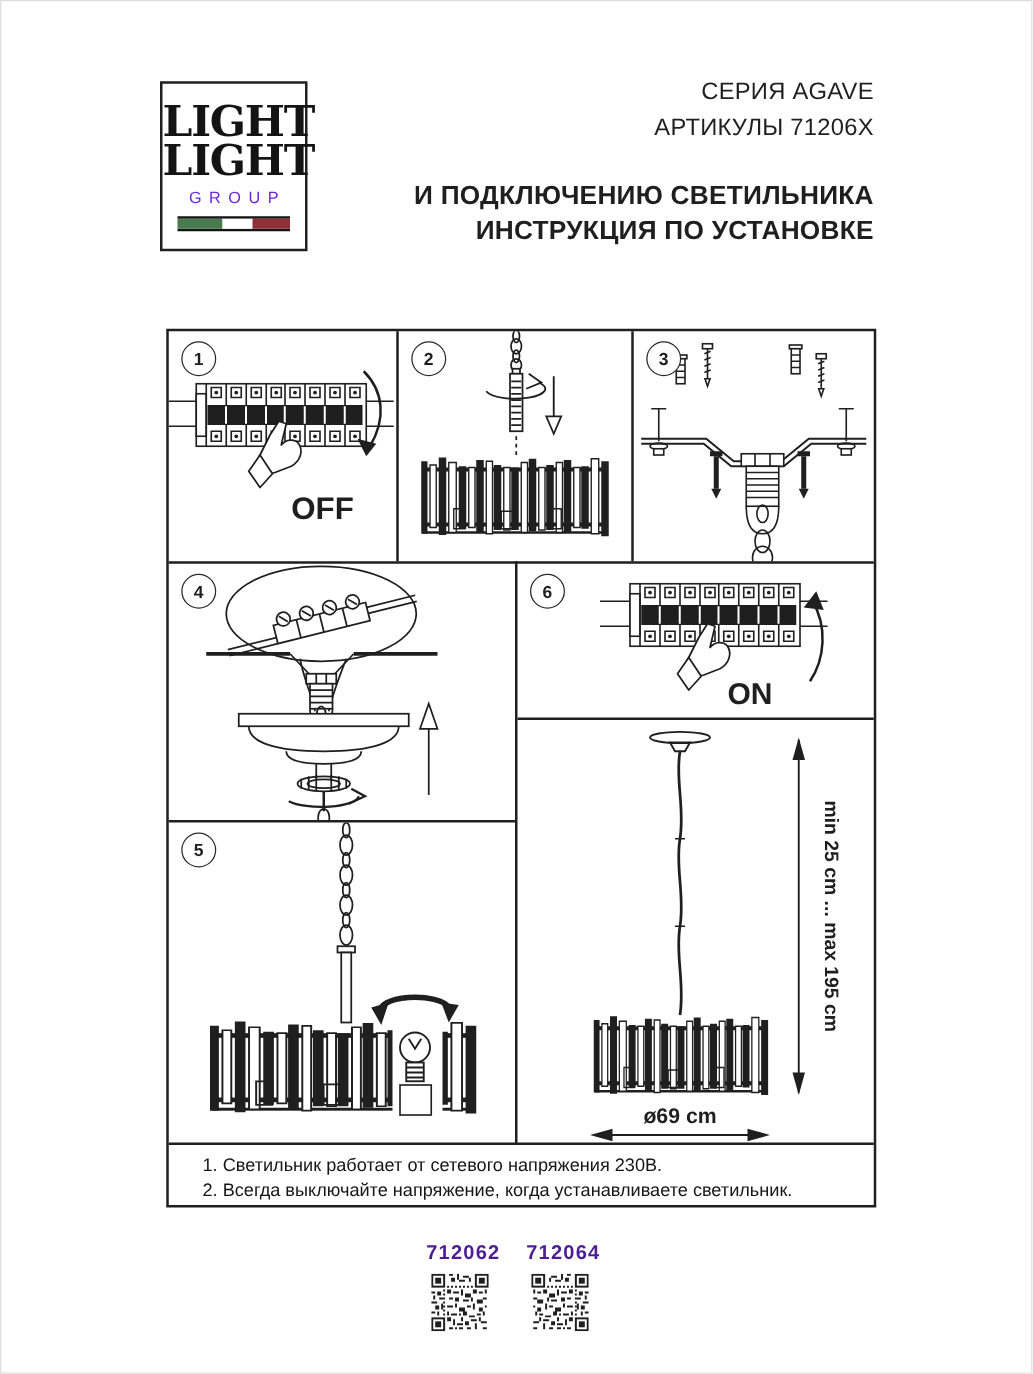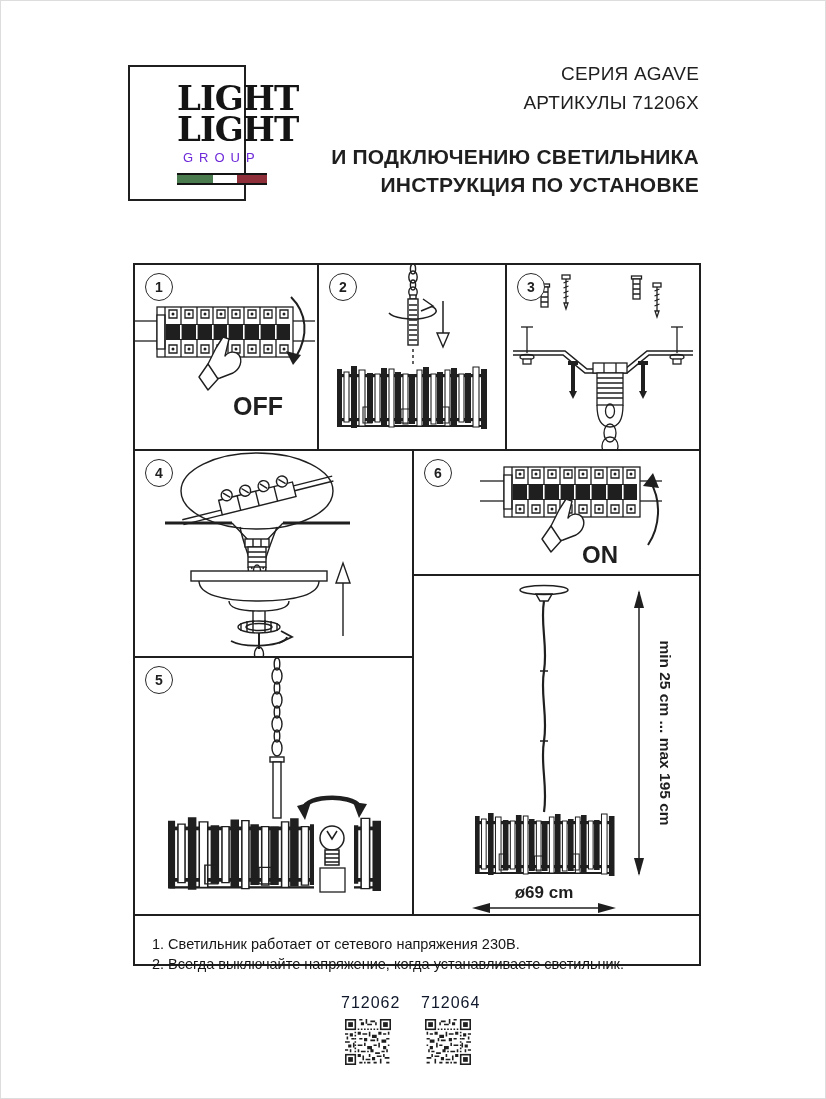--- a/index.html
+++ b/index.html
@@ -1,21 +1,21 @@
 <!DOCTYPE html>
 <html><head>
 <meta charset="utf-8">
 <style>
   html,body{margin:0;padding:0;background:#f4f4f4;}
   .page{position:relative;width:826px;height:1099px;background:#fff;border:1px solid #ddd;
         box-sizing:border-box;font-family:"Liberation Sans",sans-serif;color:#1f1f1f;overflow:hidden;}
   .abs{position:absolute;}
 
   
-  .logo{left:127px;top:64px;width:118px;height:136px;border:2px solid #1f1f1f;box-sizing:border-box;text-align:center;padding-left:47px;}
+  .logo{left:127px;top:64px;width:118px;height:136px;border:2px solid #1f1f1f;box-sizing:border-box;text-align:center;}
   .logo-light,.logo-star{font-family:"DejaVu Serif",serif;font-weight:bold;font-size:34px;line-height:0.92;letter-spacing:-1px;color:#141414;}
   .logo-light{margin-top:16px;}
   .logo-group{font-size:13px;letter-spacing:6px;margin-top:4px;color:#6d28d9;text-indent:6px;}
   .logo-flag{width:90px;height:8px;margin:8px auto 0;border-top:2px solid #141414;border-bottom:2px solid #141414;display:flex;box-sizing:content-box;}
   .logo-flag span{display:block;height:100%;}
   .f-g{width:40%;background:#4a7b4f;}
   .f-w{width:27%;background:#ffffff;}
   .f-r{width:33%;background:#8e2f39;}
 
   
@@ -26,26 +26,26 @@
   
   .grid{left:132px;top:262px;width:568px;height:703px;border:2px solid #1f1f1f;box-sizing:border-box;}
   .gl{position:absolute;background:#1f1f1f;}
   .panel{position:absolute;}
   .panel svg{position:absolute;left:0;top:0;}
   .step-num{position:absolute;left:10px;top:8px;width:26px;height:26px;border:1.6px solid #2a2a2a;border-radius:50%;
             display:flex;align-items:center;justify-content:center;font-size:14px;font-weight:700;background:#fff;z-index:2;}
   svg text{font-family:"Liberation Sans",sans-serif;font-weight:700;fill:#1f1f1f;}
 
   
-  .notes{left:4px;top:651px;width:564px;height:48px;padding:18px 0 0 13px;box-sizing:border-box;
+  .notes{left:14px;top:651px;width:564px;height:48px;padding:7px 0 0 13px;box-sizing:border-box;
          font-size:14.5px;line-height:20px;color:#161616;}
 
   
   .prod{top:993px;width:54px;text-align:center;}
-  .prod-label{font-size:16px;font-weight:400;letter-spacing:1px;color:#0f172a;}
+  .prod-label{font-size:16px;font-weight:700;letter-spacing:1px;color:#4c1d95;}
   .prod svg{margin-top:7px;}
 </style>
 </head>
 <body>
 
 <svg aria-hidden="true" style="position:absolute;width:0;height:0;overflow:hidden">
   <defs>
     <g id="drum">
       <rect x="1" y="9" width="148" height="3.2" fill="#1f1f1f"></rect>
       <rect x="1" y="53" width="148" height="3.2" fill="#1f1f1f"></rect>

